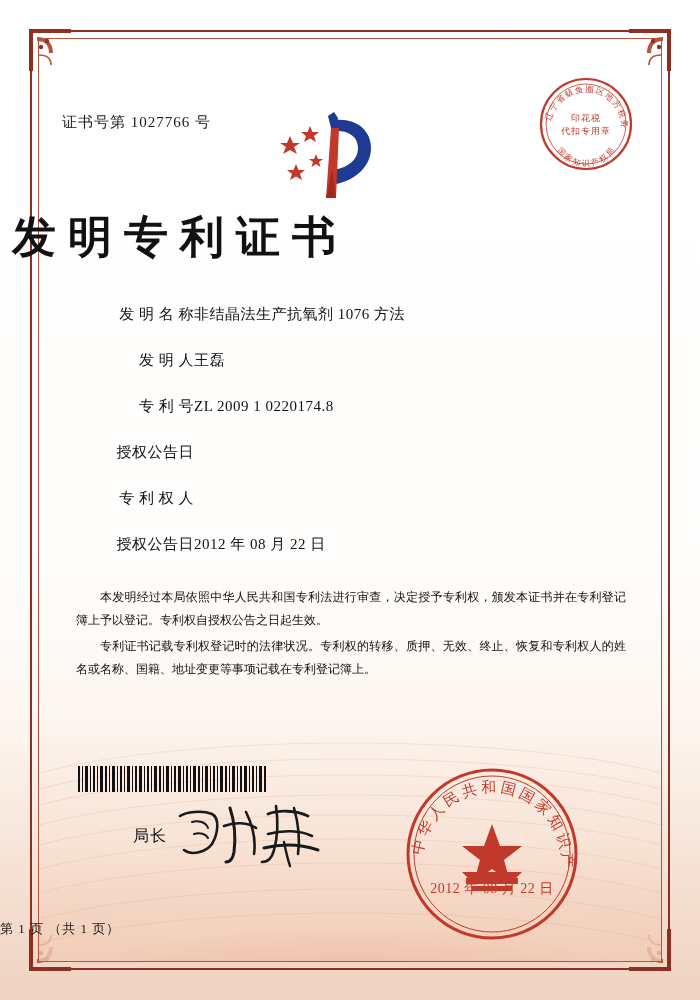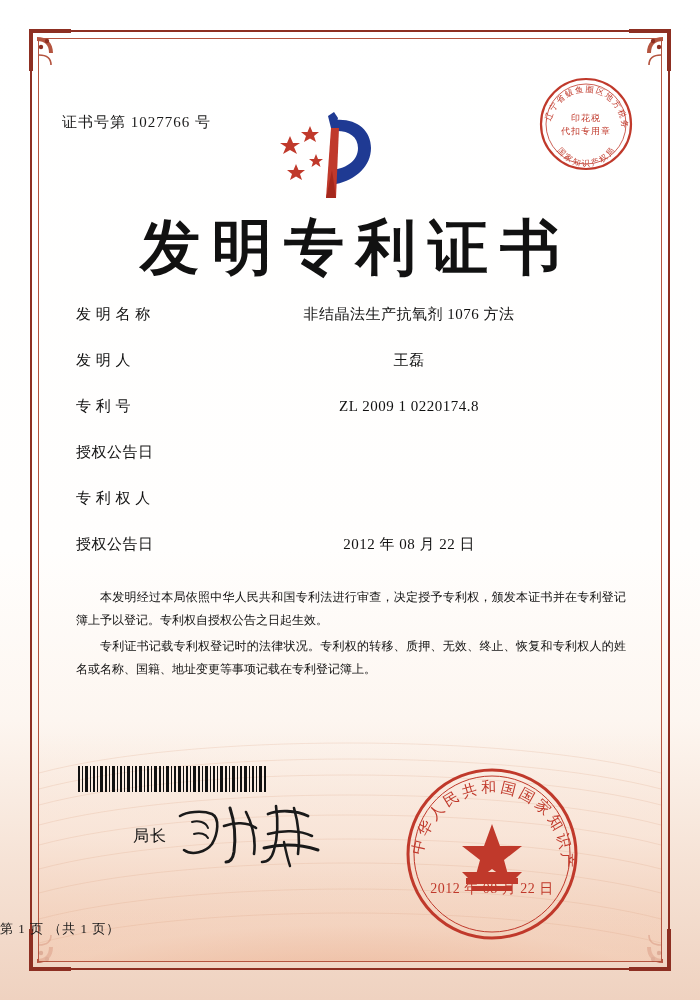--- a/index.html
+++ b/index.html
@@ -92,22 +92,21 @@
     width: 96px;
     height: 96px;
   }
 
   
   .title {
     position: absolute;
     left: 0;
     right: 0;
     top: 208px;
-    text-align: center;
-    font-size: 60px;
+    font-size: 44px;
     letter-spacing: 12px;
     font-weight: bold;
     color: #111;
     font-family: "DejaVu Serif", "Liberation Serif", serif;
     text-indent: 12px;
   }
 
   
   .fields {
     position: absolute;
@@ -120,25 +119,25 @@
     align-items: baseline;
     margin-bottom: 27px;
     font-size: 15px;
     color: #111;
   }
   .field-label {
     width: 118px;
     flex: 0 0 118px;
     letter-spacing: 0.5px;
     white-space: nowrap;
+    text-align: right;
   }
   .field-value {
     flex: 1 1 auto;
     letter-spacing: 0.5px;
-    text-align: center;
   }
 
   
   .paragraphs {
     position: absolute;
     left: 76px;
     right: 74px;
     top: 586px;
     font-size: 12px;
     line-height: 1.95;

